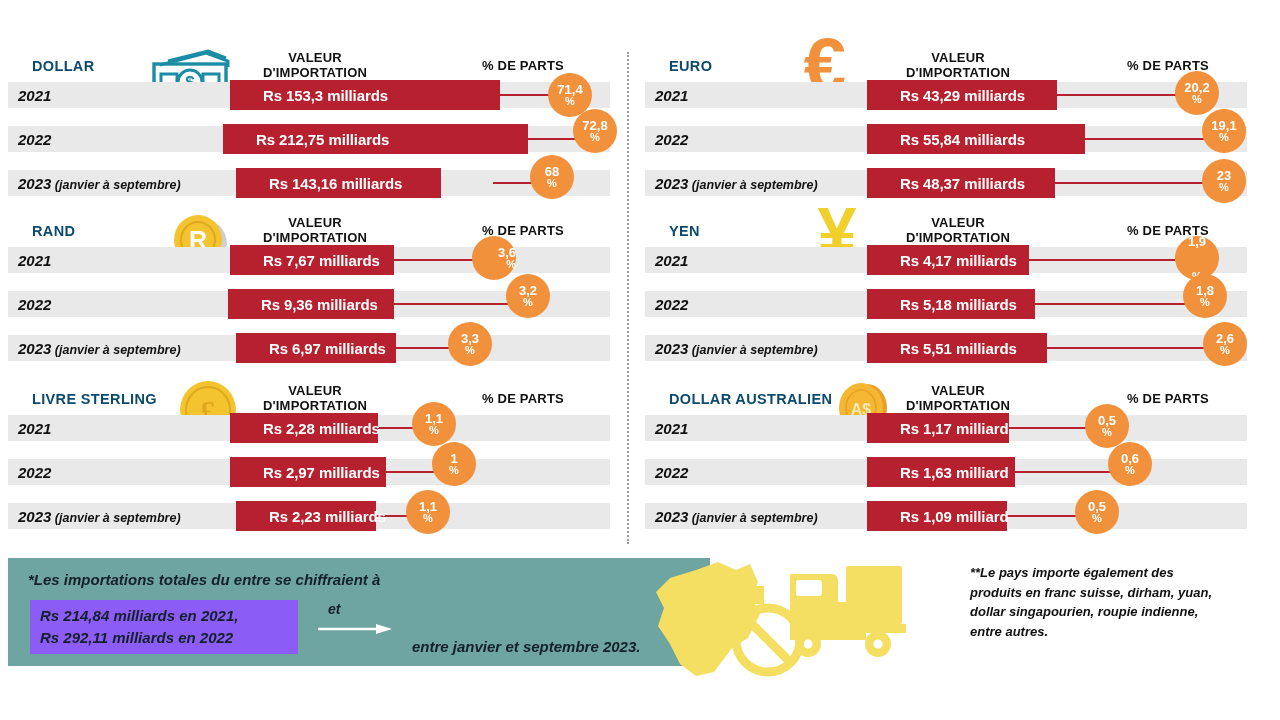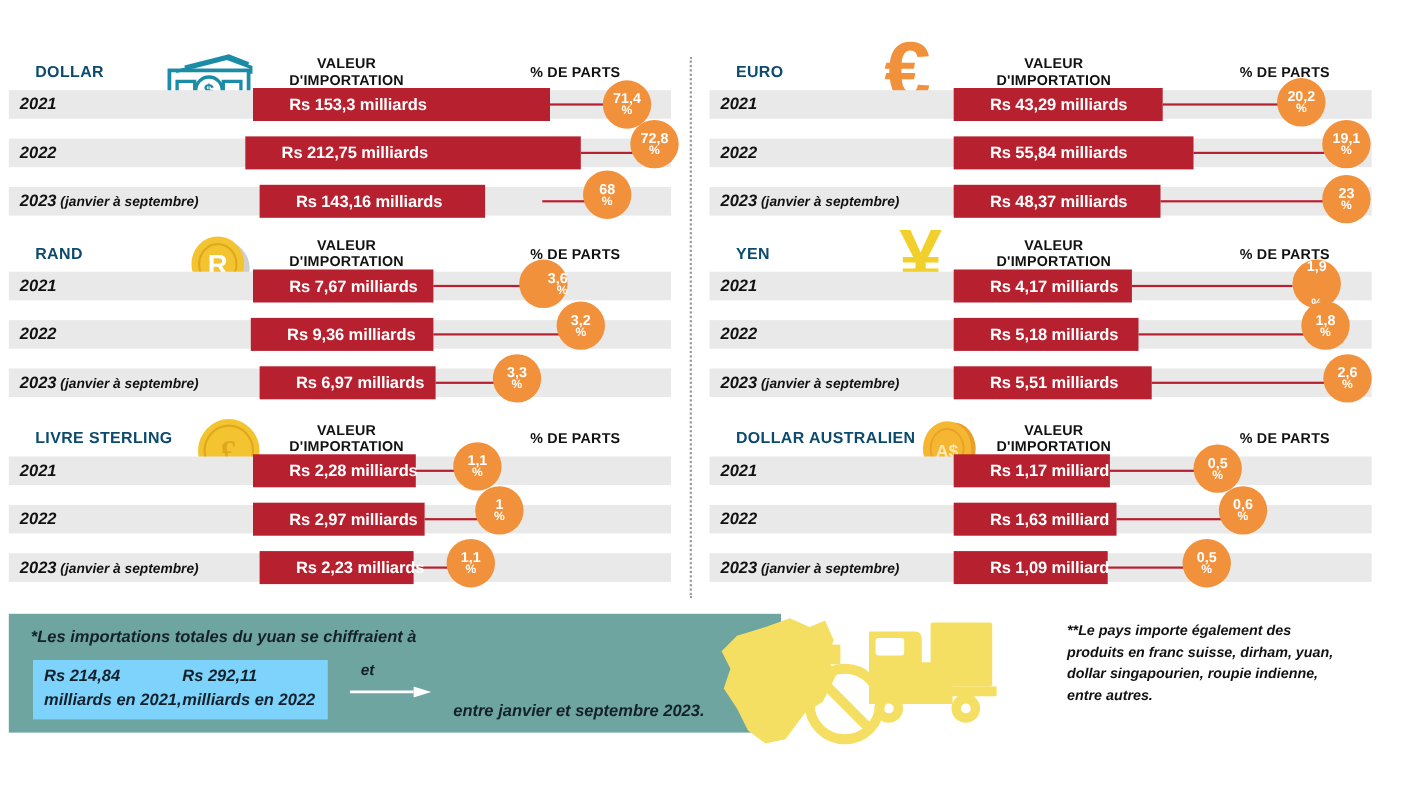--- a/index.html
+++ b/index.html
@@ -117,24 +117,24 @@
     width: 702px; height: 108px;
     background: #6ea5a0;
   }
   .footer-lead {
     position: absolute; left: 20px; top: 13px;
     font-size: 15px; font-weight: 700; font-style: italic;
     color: #14202a; white-space: nowrap;
   }
   .footer-box {
     position: absolute;
-    background: #7dd3fc;
+    background: #8b5cf6;
     color: #14202a;
     font-size: 15px; font-weight: 700; font-style: italic;
-    display: flex; justify-content: center;
+    display: flex; flex-direction: column; justify-content: center;
     padding: 4px 10px;
     line-height: 1.45;
   }
   .footer-box.left  { left: 22px;  top: 42px; width: 268px; height: 54px; }
   .footer-box.right { left: 404px; top: 42px; width: 192px; height: 30px; }
 
   .footer-et {
     position: absolute; left: 320px; top: 43px;
     font-size: 14px; font-weight: 700; font-style: italic; color: #14202a;
   }
@@ -354,21 +354,21 @@
         </div>
         <div class="col-hdr share">% DE PARTS</div>
         <div class="rows">
 
           <div class="row">
             <span class="row-year"><span>2021</span><span class="sub"></span></span>
             <div class="leader" style="left:412px;width:128px;"></div>
             <div class="bar" style="left:222px;width:190px;">
               <span class="bar-label">Rs 43,29 milliards</span>
             </div>
-            <div class="bubble" style="left:516px;margin-top:-24px;justify-content:center;">
+            <div class="bubble" style="left:530px;margin-top:-24px;justify-content:center;">
               <span class="num">20,2</span>
               <span class="pct">%</span>
             </div>
           </div>
 
           <div class="row">
             <span class="row-year"><span>2022</span><span class="sub"></span></span>
             <div class="leader" style="left:440px;width:128px;"></div>
             <div class="bar" style="left:222px;width:218px;">
               <span class="bar-label">Rs 55,84 milliards</span>
@@ -496,21 +496,21 @@
               <span class="num">0,5</span>
               <span class="pct">%</span>
             </div>
           </div>
         </div>
       </div>
     </div>
   </div>
 
   <div class="footer-panel">
-    <div class="footer-lead">*Les importations totales du yuan se chiffraient à</div>
+    <div class="footer-lead">*Les importations totales du entre se chiffraient à</div>
 
     <div class="footer-box left">
       <span>Rs 214,84 milliards en 2021,</span>
       <span>Rs 292,11 milliards en 2022</span>
     </div>
 
     <div class="footer-et">et</div>
     <svg class="footer-arrow" viewBox="0 0 76 10">
       <line x1="0" y1="5" x2="58" y2="5" stroke="#ffffff" stroke-width="2.6"></line>
       <polygon points="58,0 74,5 58,10" fill="#ffffff"></polygon>

